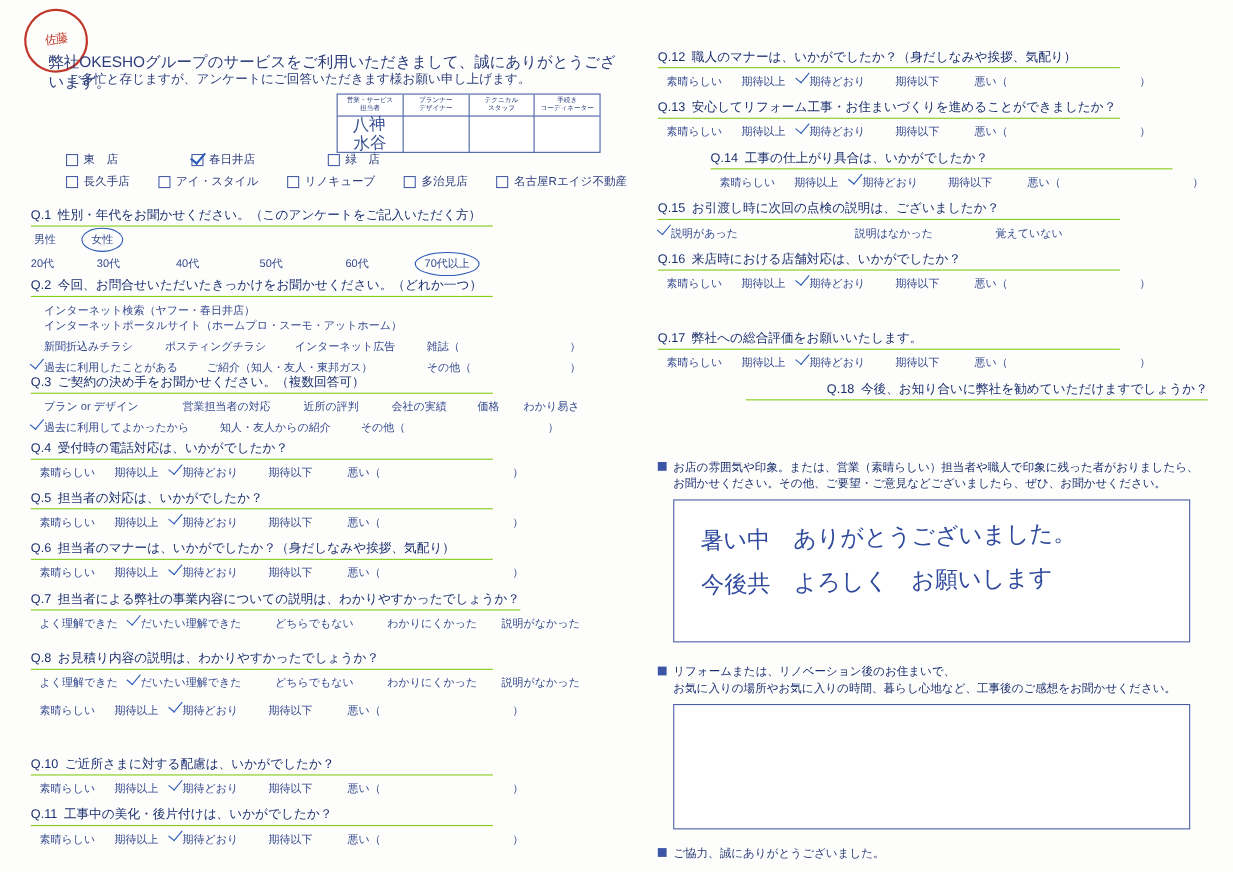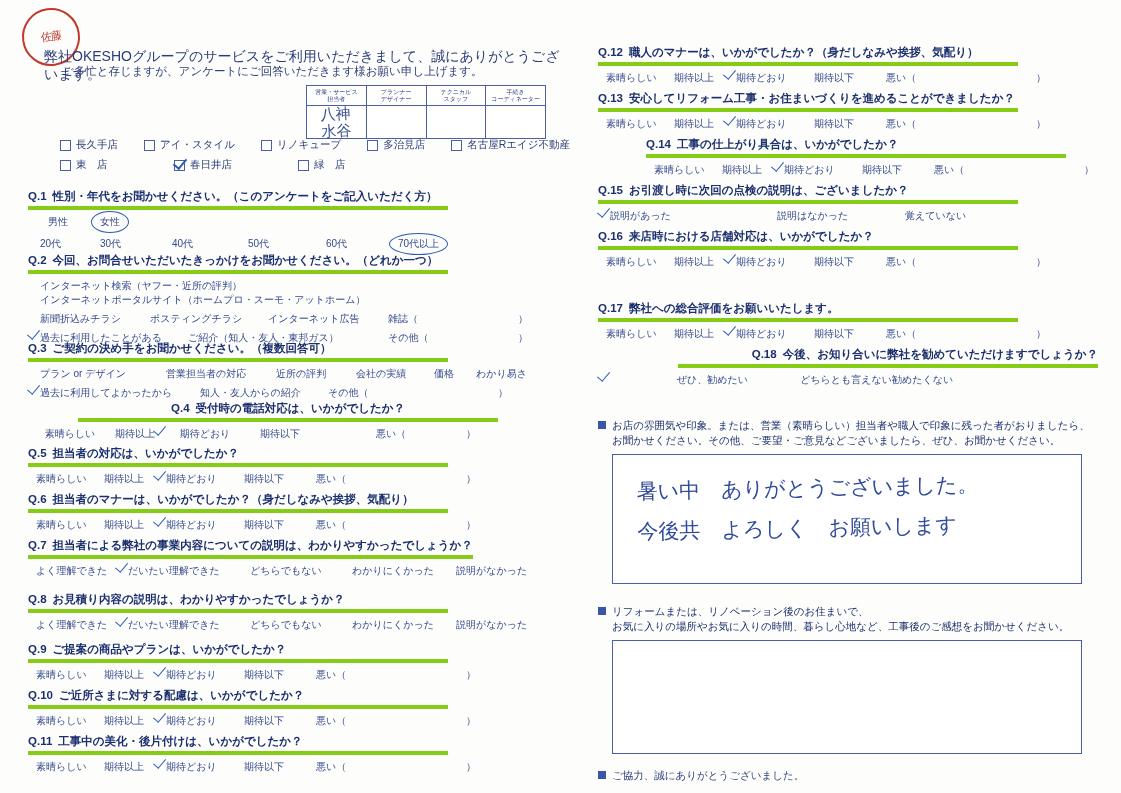--- a/index.html
+++ b/index.html
@@ -69,22 +69,22 @@
     border-right:2px solid #2b5ab8;border-bottom:2px solid #2b5ab8;
     transform:rotate(40deg);
   }
   .store-w1{width:88px;}
   .store-w2{width:98px;}
   .store-w3{width:96px;}
 
   
   .q{position:absolute;left:28px;width:520px;}
   .q-title{
-    font-size:11.5px;font-weight:bold;color:#1b2f6e;
-    border-bottom:4px solid #84cc16;padding-bottom:2px;margin-bottom:5px;
+    font-size:11.5px;font-weight:normal;color:#1b2f6e;
+    border-bottom:1px solid #84cc16;padding-bottom:2px;margin-bottom:5px;
     display:inline-block;min-width:420px;
   }
   .q-title .qn{margin-right:6px;}
   .opts{font-size:10px;color:#34498e;display:flex;flex-wrap:wrap;align-items:center;}
   .opt{position:relative;white-space:nowrap;}
   .opt.circle:before{
     content:"";position:absolute;left:-9px;top:-4px;right:-9px;bottom:-4px;
     border:1.5px solid #2b5ab8;border-radius:50%;
   }
   .opt.check:before{
@@ -128,79 +128,79 @@
         <div class="staff-cell"></div>
         <div class="staff-cell"></div>
         <div class="staff-cell"></div>
       </div>
     </div>
 
     <div class="stores">
       <div class="store-row">
         <div class="store-item store-w1">
           <span class="bx"></span>
-          <span>長久手店</span>
-        </div>
-        <div class="store-item store-w2">
-          <span class="bx"></span>
-          <span>アイ・スタイル</span>
+          <span>東　店</span>
+        </div>
+        <div class="store-item store-w2 checked">
+          <span class="bx"></span>
+          <span>春日井店</span>
         </div>
         <div class="store-item store-w3">
           <span class="bx"></span>
-          <span>リノキューブ</span>
-        </div>
-        <div class="store-item" style="width:86px;">
-          <span class="bx"></span>
-          <span>多治見店</span>
-        </div>
-        <div class="store-item">
-          <span class="bx"></span>
-          <span>名古屋Rエイジ不動産</span>
+          <span>緑　店</span>
         </div>
       </div>
       <div class="store-row">
         <div class="store-item store-w1">
           <span class="bx"></span>
-          <span>東　店</span>
-        </div>
-        <div class="store-item store-w2 checked">
-          <span class="bx"></span>
-          <span>春日井店</span>
+          <span>長久手店</span>
+        </div>
+        <div class="store-item store-w2">
+          <span class="bx"></span>
+          <span>アイ・スタイル</span>
         </div>
         <div class="store-item store-w3">
           <span class="bx"></span>
-          <span>緑　店</span>
+          <span>リノキューブ</span>
+        </div>
+        <div class="store-item" style="width:86px;">
+          <span class="bx"></span>
+          <span>多治見店</span>
+        </div>
+        <div class="store-item">
+          <span class="bx"></span>
+          <span>名古屋Rエイジ不動産</span>
         </div>
       </div>
     </div>
 
     <div class="q" style="top:186px;">
       <div class="q-title">
         <span class="qn">Q.1</span><span>性別・年代をお聞かせください。（このアンケートをご記入いただく方）</span>
       </div>
-      <div class="opts" style="margin-left:20px;">
+      <div class="opts" style="margin-left:3px;">
         <span class="opt" style="width:52px;">男性</span>
         <span class="opt circle">女性</span>
       </div>
-      <div class="opts" style="margin-left:12px;margin-top:8px;">
+      <div class="opts" style="margin-top:8px;">
         <span class="opt" style="width:60px;">20代</span>
         <span class="opt" style="width:72px;">30代</span>
         <span class="opt" style="width:76px;">40代</span>
         <span class="opt" style="width:78px;">50代</span>
         <span class="opt" style="width:72px;">60代</span>
         <span class="opt circle">70代以上</span>
       </div>
     </div>
 
     <div class="q" style="top:250px;">
       <div class="q-title">
         <span class="qn">Q.2</span><span>今回、お問合せいただいたきっかけをお聞かせください。（どれか一つ）</span>
       </div>
       <div class="opts" style="margin-left:12px;">
-        <span class="opt" style="width:206px;">インターネット検索（ヤフー・近所の評判）</span>
+        <span class="opt" style="width:206px;">インターネット検索（ヤフー・春日井店）</span>
         <span class="opt">インターネットポータルサイト（ホームプロ・スーモ・アットホーム）</span>
       </div>
       <div class="opts" style="margin-left:12px;margin-top:5px;">
         <span class="opt" style="width:110px;">新聞折込みチラシ</span>
         <span class="opt" style="width:118px;">ポスティングチラシ</span>
         <span class="opt" style="width:120px;">インターネット広告</span>
         <span class="opt" style="width:130px;">雑誌（</span>
         <span class="opt">）</span>
       </div>
       <div class="opts" style="margin-left:12px;margin-top:5px;">
@@ -224,21 +224,21 @@
         <span class="opt">わかり易さ</span>
       </div>
       <div class="opts" style="margin-left:12px;margin-top:5px;">
         <span class="opt check" style="width:160px;">過去に利用してよかったから</span>
         <span class="opt" style="width:128px;">知人・友人からの紹介</span>
         <span class="opt" style="width:170px;">その他（</span>
         <span class="opt">）</span>
       </div>
     </div>
 
-    <div class="q" style="top:398px;text-align:center;">
+    <div class="q" style="top:398px;">
       <div class="q-title">
         <span class="qn">Q.4</span><span>受付時の電話対応は、いかがでしたか？</span>
       </div>
       <div class="opts" style="margin-left:8px;">
         <span class="opt" style="width:68px;">素晴らしい</span>
         <span class="opt" style="width:62px;">期待以上</span>
         <span class="opt check" style="width:78px;">期待どおり</span>
         <span class="opt" style="width:72px;">期待以下</span>
         <span class="opt" style="width:150px;">悪い（</span>
         <span class="opt">）</span>
@@ -293,23 +293,20 @@
       <div class="opts" style="margin-left:8px;">
         <span class="opt" style="width:92px;">よく理解できた</span>
         <span class="opt check" style="width:122px;">だいたい理解できた</span>
         <span class="opt" style="width:102px;">どちらでもない</span>
         <span class="opt" style="width:104px;">わかりにくかった</span>
         <span class="opt">説明がなかった</span>
       </div>
     </div>
 
     <div class="q" style="top:639px;">
-      <div class="q-title">
-        <span class="qn">Q.9</span><span>ご提案の商品やプランは、いかがでしたか？</span>
-      </div>
       <div class="opts" style="margin-left:8px;">
         <span class="opt" style="width:68px;">素晴らしい</span>
         <span class="opt" style="width:62px;">期待以上</span>
         <span class="opt check" style="width:78px;">期待どおり</span>
         <span class="opt" style="width:72px;">期待以下</span>
         <span class="opt" style="width:150px;">悪い（</span>
         <span class="opt">）</span>
       </div>
     </div>
 
@@ -423,25 +420,20 @@
         <span class="opt" style="width:72px;">期待以下</span>
         <span class="opt" style="width:150px;">悪い（</span>
         <span class="opt">）</span>
       </div>
     </div>
 
     <div class="q" style="top:344px;left:38px;width:500px;text-align:right;">
       <div class="q-title">
         <span class="qn">Q.18</span><span>今後、お知り合いに弊社を勧めていただけますでしょうか？</span>
       </div>
-      <div class="opts" style="margin-left:12px;">
-        <span class="opt check" style="width:138px;">ぜひ、勧めたい</span>
-        <span class="opt" style="width:144px;">どちらとも言えない</span>
-        <span class="opt">勧めたくない</span>
-      </div>
     </div>
 
     <div style="position:absolute;left:38px;top:418px;width:500px;">
       <div class="sec-head">
         <span class="sq"></span><span>お店の雰囲気や印象。または、営業（素晴らしい）担当者や職人で印象に残った者がおりましたら、</span><br>
         <span style="display:inline-block;margin-left:14px;">お聞かせください。その他、ご要望・ご意見などございましたら、ぜひ、お聞かせください。</span>
       </div>
       <div class="freebox" style="margin-left:14px;margin-top:6px;width:468px;height:128px;position:relative;">
         <div class="hand" style="position:absolute;left:24px;top:14px;">
           <span>暑い中　ありがとうございました。</span><br>

